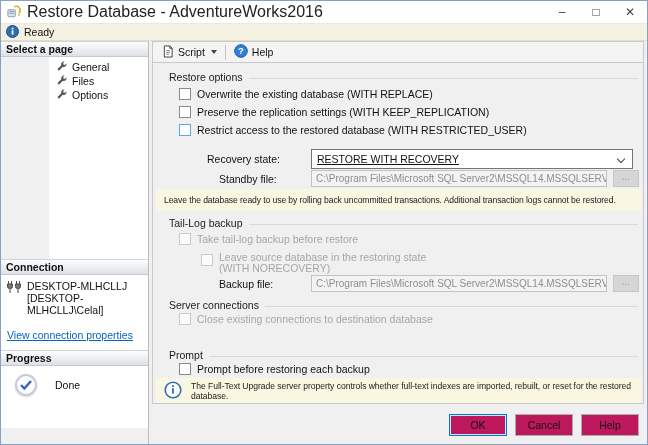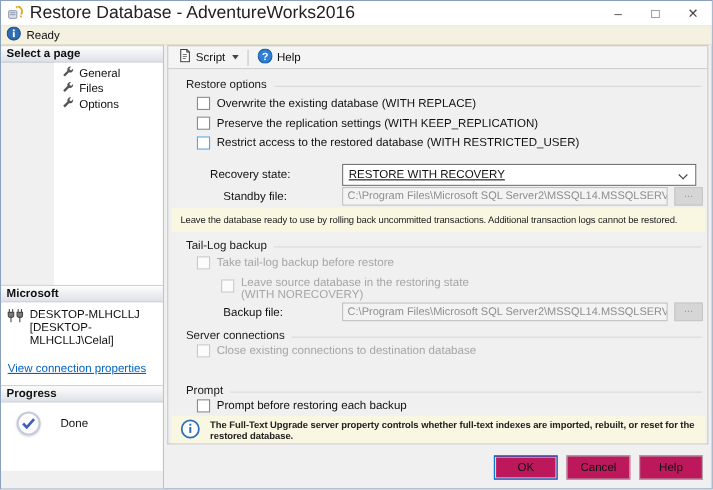--- a/index.html
+++ b/index.html
@@ -42,28 +42,28 @@
   .grp .line { flex: 1; border-top: 1px solid #d9d9d9; margin-top: 2px; }
   
   .cbrow { position: absolute; display: flex; align-items: center; gap: 6px; }
   .cb { width: 12px; height: 12px; flex: none; background: #fff; border: 1px solid #8a8a8a; }
   .cb.focus { border-color: #5aa7dc; }
   .cb.disabled { border-color: #c9c9c9; background: #fbfbfb; }
   .dis-label { color: #a6a6a6; }
   .two-line { line-height: 11px; align-items: flex-start; }
   .two-line .cb { margin-top: 2px; }
   
-  .flabel { position: absolute; }
+  .flabel { position: absolute; margin-left: 16px; }
   .combo { position: absolute; left: 158px; width: 322px; height: 20px; background: #fff; border: 1px solid #747474; display: flex; align-items: center; padding: 0 20px 0 5px; cursor: pointer; text-decoration: underline; }
   .chev { position: absolute; right: 8px; top: 6px; width: 6px; height: 6px; border-right: 1px solid #444; border-bottom: 1px solid #444; transform: rotate(45deg); }
   .tfield { position: absolute; left: 158px; width: 296px; height: 17px; background: #f3f3f3; border: 1px solid #c2c2c2; color: #8e8e8e; font-size: 10px; line-height: 15px; padding: 0 4px; white-space: nowrap; overflow: hidden; }
   .browse { position: absolute; left: 460px; width: 26px; height: 17px; background: #d6d6d6; border: 1px solid #c6c6c6; color: #9a9a9a; font-size: 10px; text-align: center; line-height: 12px; }
   .note { position: absolute; left: 3px; width: 485px; height: 22px; background: #f9f7e1; font-size: 8.6px; letter-spacing: -0.1px; white-space: nowrap; overflow: hidden; padding: 6px 8px 0; color: #222; }
   .infobox { position: absolute; left: 3px; width: 485px; height: 26px; background: #f9f7e1; display: flex; align-items: center; gap: 9px; padding: 0 8px; font-size: 8.6px; letter-spacing: -0.05px; color: #222; }
-  .infobox .txt { line-height: 10px; font-weight: bold; }
+  .infobox .txt { line-height: 10px; }
   
   .footer { height: 40px; flex: none; display: flex; justify-content: flex-end; align-items: flex-start; gap: 8px; padding: 10px 5px 0 0; }
   .btn { width: 58px; height: 22px; background: #be185d; border: 1px solid #adadad; display: flex; align-items: center; justify-content: center; cursor: pointer; }
   .btn.ok { border: 1px solid #0078d7; box-shadow: inset 0 0 0 1px #cde5f7; }
 </style>
 </head>
 <body>
 
 <div class="window">
 
@@ -115,21 +115,21 @@
           <span>Files</span>
         </div>
         <div class="page-item">
           <span><svg width="11" height="11" viewBox="0 0 16 16">
                 <path fill="#555" d="M15.2 3.4a4.1 4.1 0 0 1-5.3 5L4.3 14l-2.2-2.2 5.6-5.6A4.1 4.1 0 0 1 12.6.9L10.4 3l.5 2.2 2.2.5z"></path>
               </svg></span>
           <span>Options</span>
         </div>
       </div>
 
-      <div class="side-header">Microsoft</div>
+      <div class="side-header">Connection</div>
       <div class="side-panel panel-conn">
         <span class="conn-icon">
           <svg width="17" height="14" viewBox="0 0 17 14">
             <g stroke="#4a4a4a" fill="none">
               <path d="M2.5 0v3 M5.5 0v3"></path>
               <path d="M1.5 3h5v2.5a2 2 0 0 1-2 2h-1a2 2 0 0 1-2-2z" fill="#777"></path>
               <path d="M4 7.5V12"></path>
               <path d="M10.5 0v3 M13.5 0v3"></path>
               <path d="M9.5 3h5v2.5a2 2 0 0 1-2 2h-1a2 2 0 0 1-2-2z" fill="#777"></path>
               <path d="M12 7.5V12"></path>

